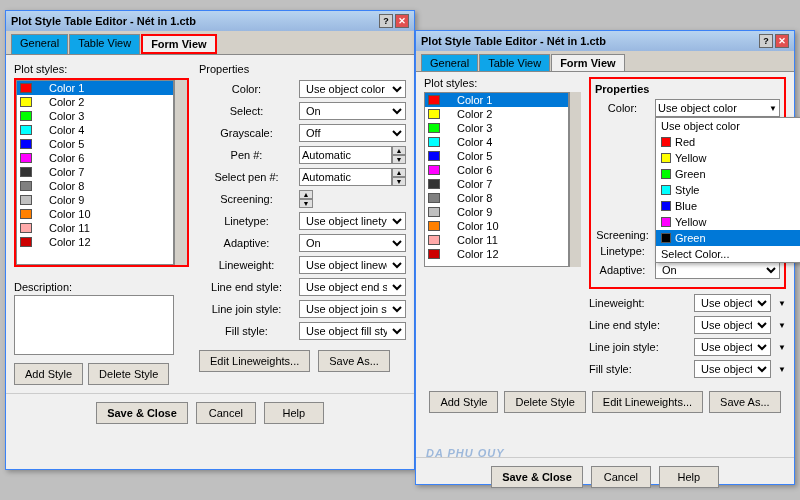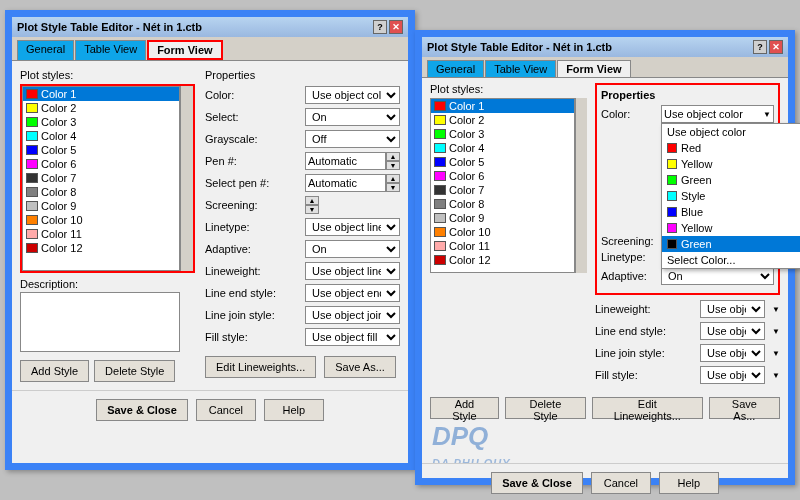--- a/index.html
+++ b/index.html
@@ -10,21 +10,21 @@
       width: 800px;
       height: 500px;
       overflow: hidden;
       position: relative;
     }
 
     
     .window {
       position: absolute;
       background: #f0f0f0;
-      border: 7px solid #3b82f6;
+      border: 1px solid #3b82f6;
       box-shadow: 2px 2px 5px rgba(0,0,0,0.3);
     }
 
     .titlebar {
       background: linear-gradient(to bottom, #b8d4f0, #9ab8e0);
       padding: 3px 5px;
       display: flex;
       align-items: center;
       justify-content: space-between;
       font-size: 11px;
@@ -105,21 +105,21 @@
       background: white;
       height: 185px;
       overflow-y: auto;
       width: 165px;
     }
 
     .list-item {
       display: flex;
       align-items: center;
       padding: 1px 3px;
-      gap: 3px;
+      gap: 17px;
       cursor: pointer;
       height: 14px;
     }
     .list-item.selected { background: #0078d7; color: white; }
 
     .color-swatch {
       width: 12px;
       height: 10px;
       border: 1px solid #555;
       flex-shrink: 0;
@@ -138,21 +138,21 @@
 
     .prop-row {
       display: flex;
       align-items: center;
       margin-bottom: 4px;
       gap: 5px;
     }
 
     .prop-label {
       width: 95px;
-      text-align: left;
+      text-align: center;
       font-size: 11px;
       flex-shrink: 0;
     }
 
     .prop-control {
       flex: 1;
     }
 
     select, input[type="text"] {
       height: 18px;
@@ -187,21 +187,21 @@
       border: 1px solid #888;
       background: #e0e0e0;
       font-size: 7px;
       display: flex;
       align-items: center;
       justify-content: center;
       cursor: pointer;
     }
 
     .description-section {
-      margin-top: 5px;
+      margin-top: 14px;
     }
 
     .desc-label { font-size: 11px; margin-bottom: 2px; }
 
     .desc-box {
       border: 1px solid #888;
       background: white;
       height: 60px;
       width: 160px;
     }
@@ -657,21 +657,21 @@
 
   <div style="display:flex;justify-content:center;gap:6px;padding:4px 8px;">
     <button class="btn">Add Style</button>
     <button class="btn">Delete Style</button>
     <button class="btn">Edit Lineweights...</button>
     <button class="btn">Save As...</button>
   </div>
 
   <div style="position:relative;height:40px;overflow:hidden;">
     <div style="position:absolute;left:10px;top:0;font-size:22px;font-weight:900;color:rgba(0,80,180,0.35);font-style:italic;line-height:1;">
-      <span style="font-size:26px;color:rgba(0,80,180,0.4);">DPQ</span><br>
+      <br>
       <span style="font-size:11px;letter-spacing:1px;">DA PHU QUY</span>
     </div>
   </div>
 
   <div class="bottom-buttons">
     <button class="btn primary">Save &amp; Close</button>
     <button class="btn">Cancel</button>
     <button class="btn">Help</button>
   </div>
 </div>

